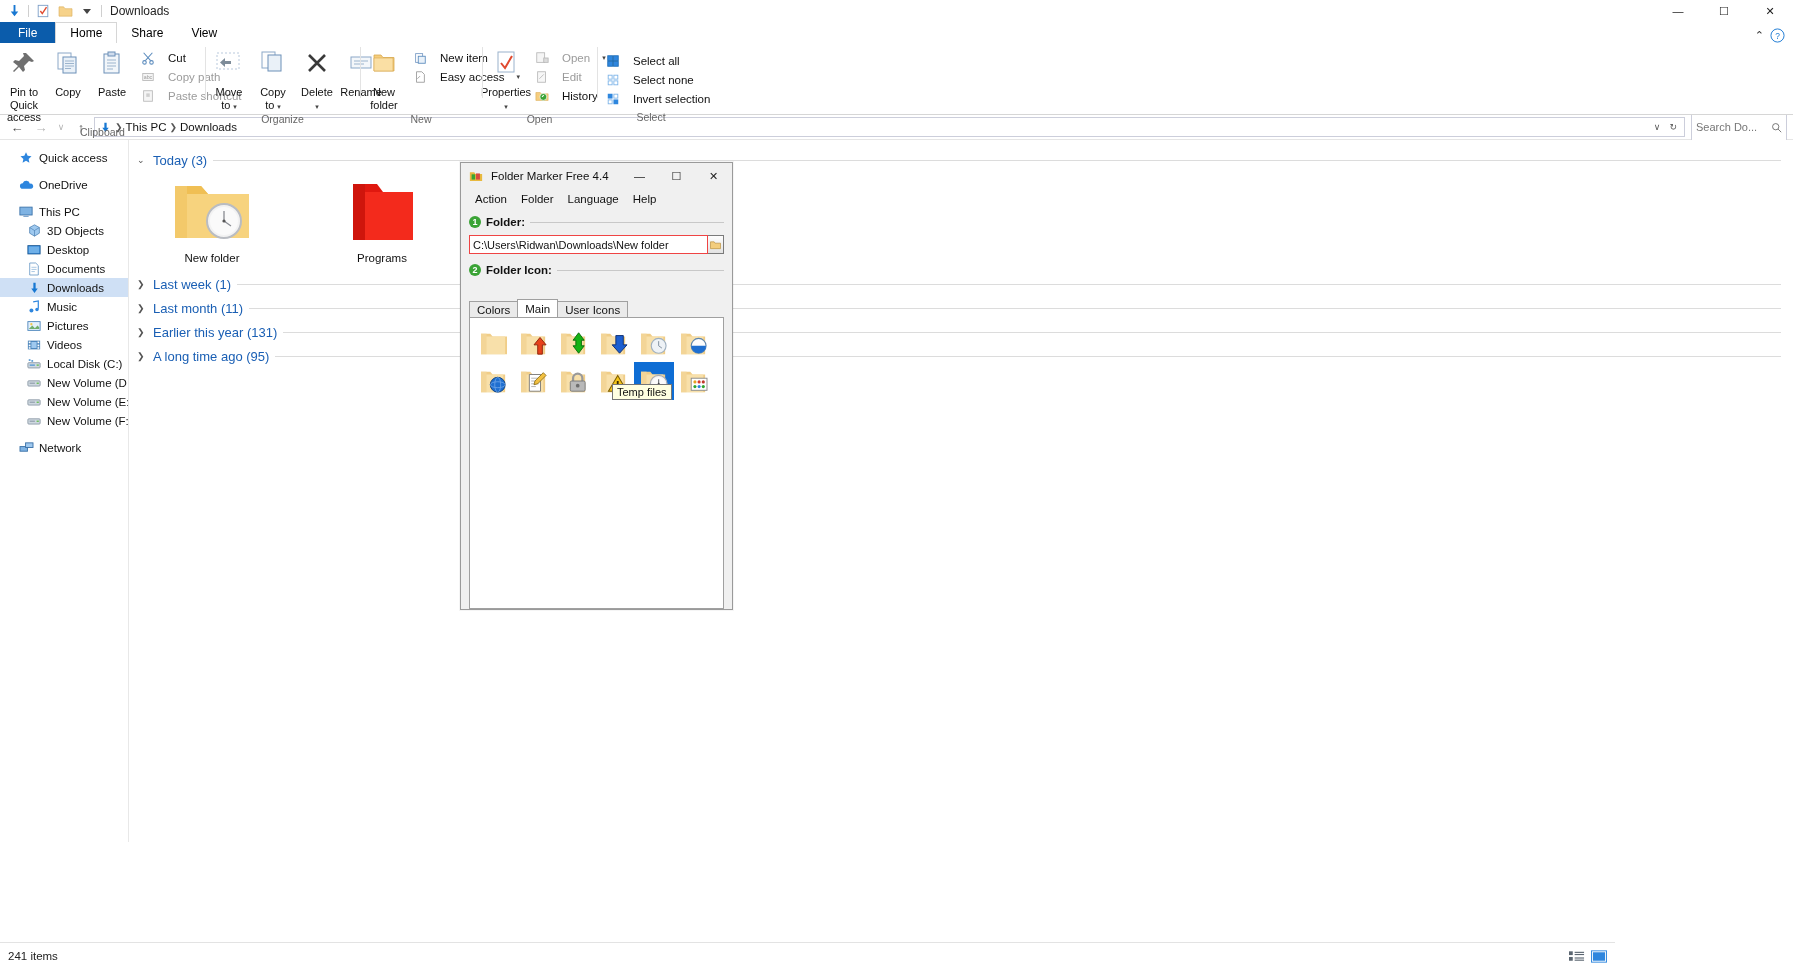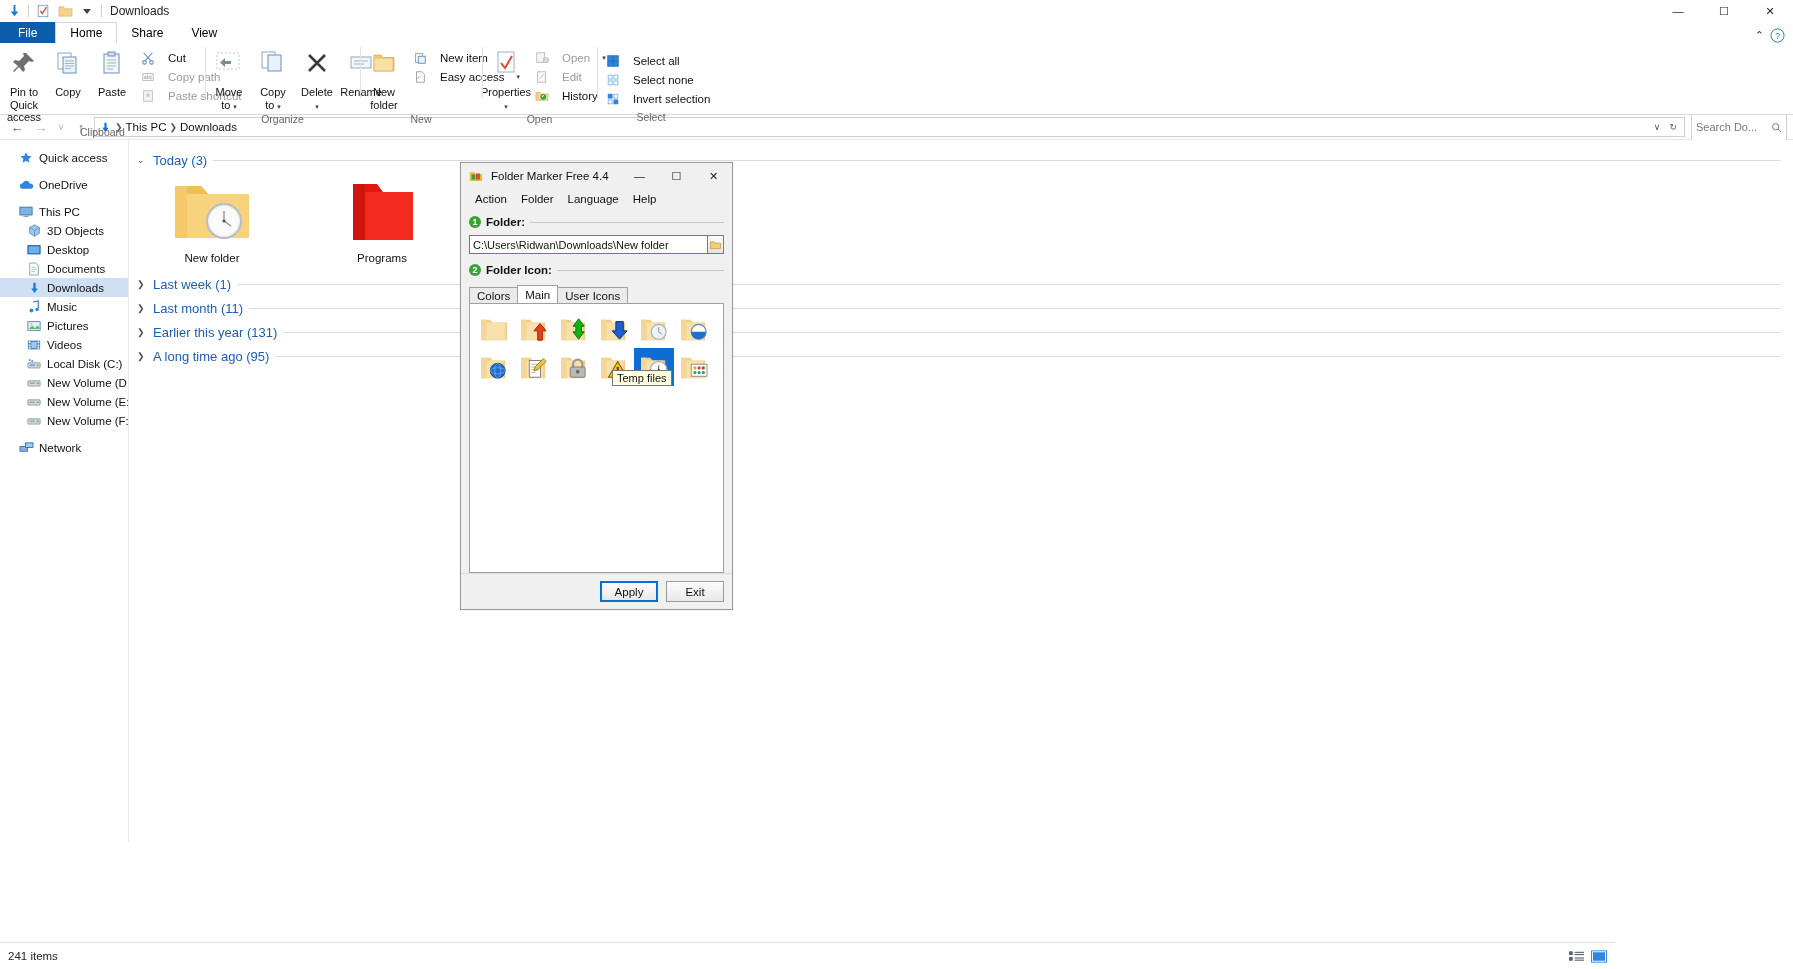--- a/index.html
+++ b/index.html
@@ -149,21 +149,21 @@
     flex:1; height:19px; border:1px solid #ef4444; background:#fff;
     font-size:11px; color:#111; padding:0 3px; line-height:17px;
     font-family:"Liberation Sans", sans-serif; outline:none;
   }
   .browsebtn{
     width:16px; height:19px; border:1px solid #7a7a7a; border-left:none;
     background:linear-gradient(#fdfdfd,#e3e3e3); display:flex;
     align-items:center; justify-content:center;
   }
 
-  .tabs{ display:flex; align-items:flex-end; margin-top:6px; height:18px; }
+  .tabs{ display:flex; align-items:flex-end; margin-top:20px; height:18px; }
   .tab{
     height:16px; padding:0 7px; font-size:11.5px; color:#111;
     background:#eaeaea; border:1px solid #a0a0a0; border-bottom:none;
     display:flex; align-items:center; margin-right:-1px;
   }
   .tab.active{ background:#fff; height:18px; z-index:2; }
   .iconpanel{
     flex:1; background:#fff; border:1px solid #a0a0a0; margin-bottom:0;
     padding:6px 4px; position:relative;
   }
@@ -958,17 +958,13 @@
                 <circle cx="26" cy="20" r="1.7" fill="#2fa52f"></circle>
               </g>
             </svg>
         </div>
       </div>
 
       <div class="tooltip">Temp files</div>
     </div>
   </div>
 
-  <div class="dlg-footer">
-    <div class="dbtn primary">Apply</div>
-    <div class="dbtn">Exit</div>
-  </div>
 </div>
 
 </body></html>

